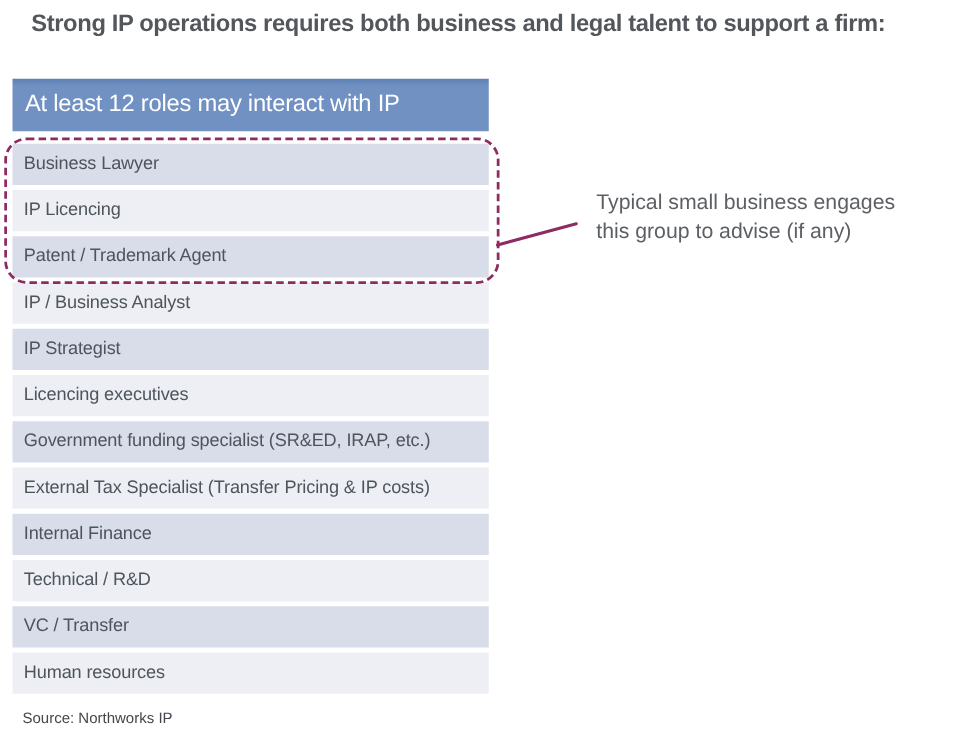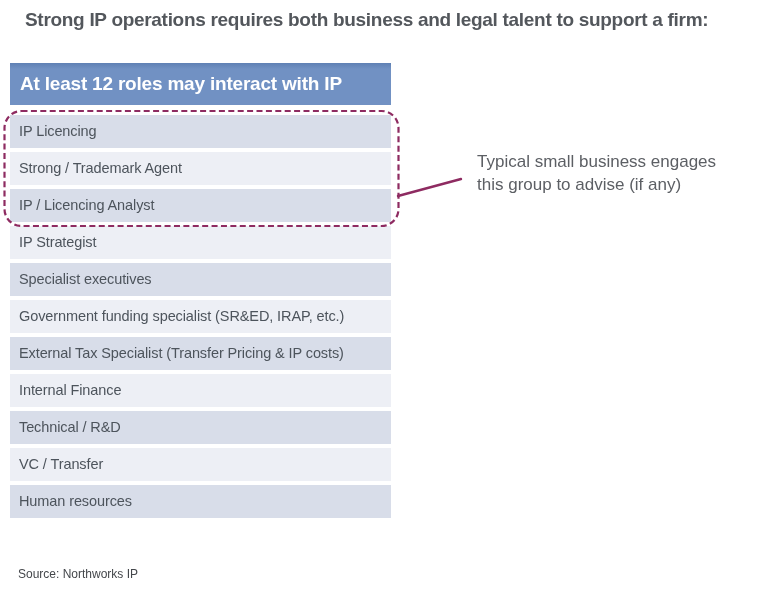--- a/index.html
+++ b/index.html
@@ -38,21 +38,21 @@
   }
   .table-header{
     position:absolute;
     left:10px;
     top:63px;
     width:381px;
     height:42px;
     background:linear-gradient(to bottom, var(--header-edge) 0px, var(--header-bg) 6px);
     color:var(--header-text);
     font-size:19px;
-    font-weight:700;
+    font-weight:400;
     letter-spacing:-0.2px;
     line-height:42px;
     padding-left:10px;
     white-space:nowrap;
   }
   .rows{
     position:absolute;
     left:10px;
     top:115px;
     width:381px;
@@ -108,25 +108,26 @@
 <body>
 
 <div class="stage">
 
   <div class="title">Strong IP operations requires both business and legal talent to support a firm:</div>
 
   <div class="table-header">At least 12 roles may interact with IP</div>
 
   <div class="rows">
 
+  <div class="row">Business Lawyer</div>
       <div class="row">IP Licencing</div>
-      <div class="row">Strong / Trademark Agent</div>
-      <div class="row">IP / Licencing Analyst</div>
+      <div class="row">Patent / Trademark Agent</div>
+      <div class="row">IP / Business Analyst</div>
       <div class="row">IP Strategist</div>
-      <div class="row">Specialist executives</div>
+      <div class="row">Licencing executives</div>
       <div class="row">Government funding specialist (SR&amp;ED, IRAP, etc.)</div>
       <div class="row">External Tax Specialist (Transfer Pricing &amp; IP costs)</div>
       <div class="row">Internal Finance</div>
       <div class="row">Technical / R&amp;D</div>
       <div class="row">VC / Transfer</div>
       <div class="row">Human resources</div>
     </div>
 
   <svg class="callout-svg" viewBox="0 0 768 595" xmlns="http://www.w3.org/2000/svg">
     <rect class="dashed-box" x="4.5" y="111" width="394" height="115" rx="17" ry="17"></rect>

